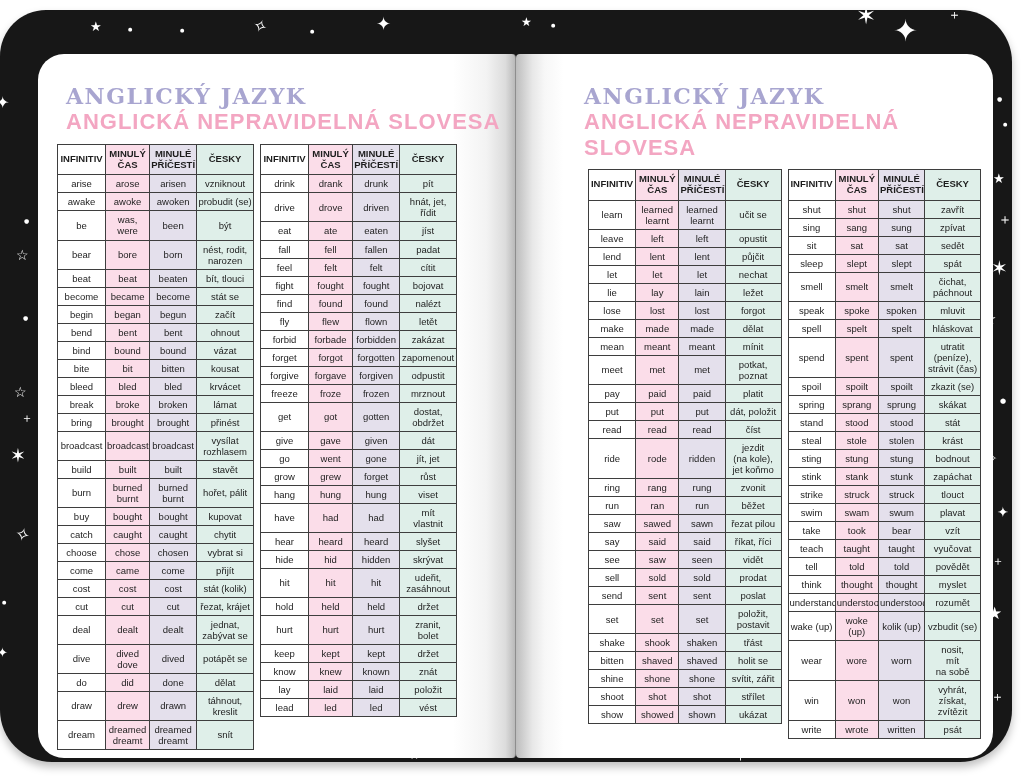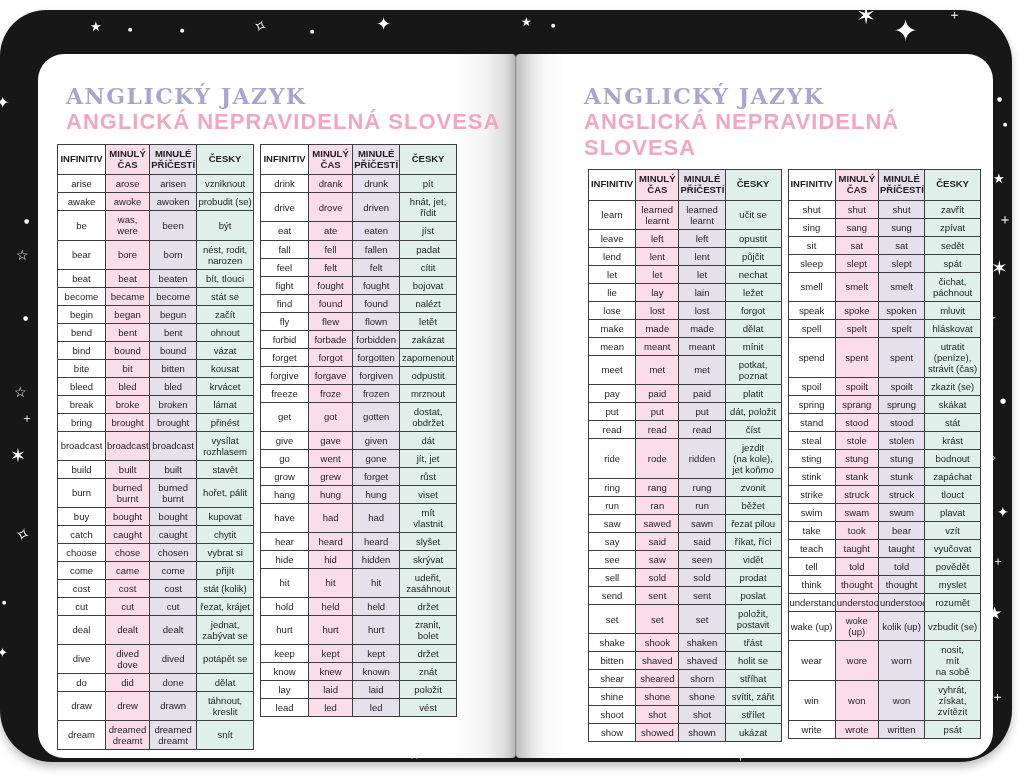--- a/index.html
+++ b/index.html
@@ -598,26 +598,20 @@
                   <td class="c0">shake</td>
                   <td class="c1">shook</td>
                   <td class="c2">shaken</td>
                   <td class="c3">třást</td>
                 </tr>
                 <tr>
                   <td class="c0">bitten</td>
                   <td class="c1">shaved</td>
                   <td class="c2">shaved</td>
                   <td class="c3">holit se</td>
-                </tr>
-                <tr>
-                  <td class="c0">shear</td>
-                  <td class="c1">sheared</td>
-                  <td class="c2">shorn</td>
-                  <td class="c3">stříhat</td>
                 </tr>
                 <tr>
                   <td class="c0">shine</td>
                   <td class="c1">shone</td>
                   <td class="c2">shone</td>
                   <td class="c3">svítit, zářit</td>
                 </tr>
                 <tr>
                   <td class="c0">shoot</td>
                   <td class="c1">shot</td>

